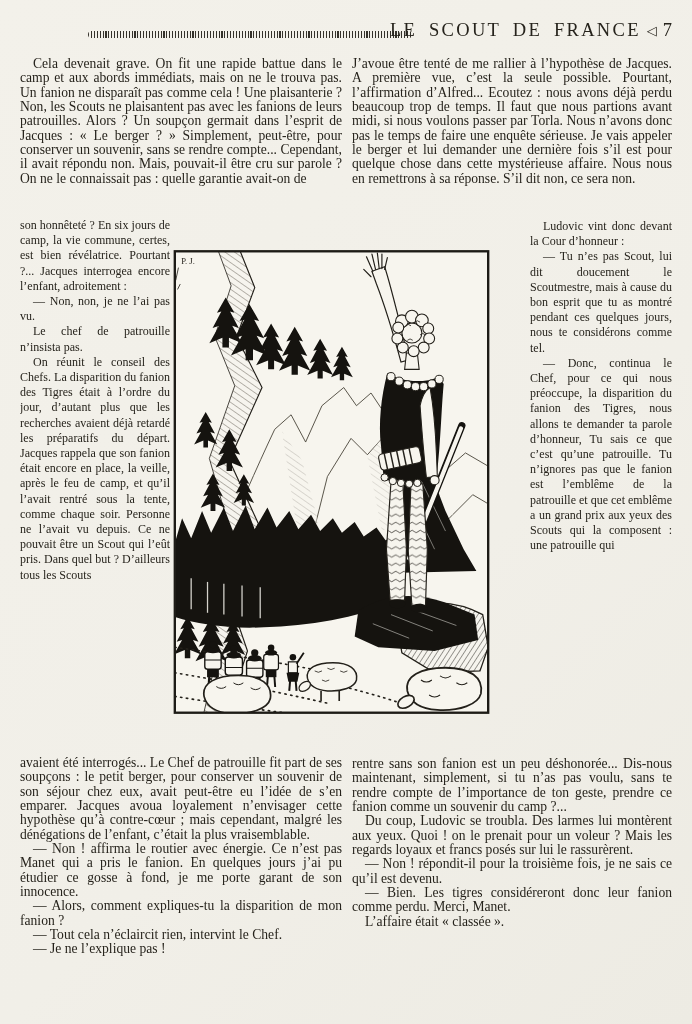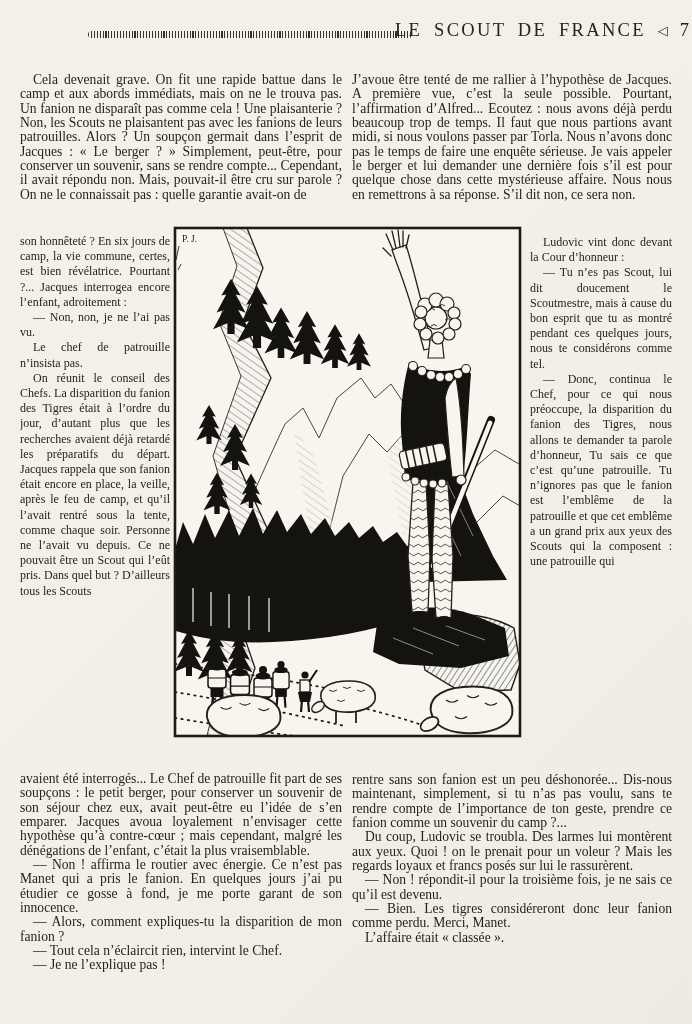--- a/index.html
+++ b/index.html
@@ -9,34 +9,34 @@
     font-family:"Liberation Serif","DejaVu Serif",serif;
     color:#26231c;overflow:hidden;
   }
   
   .rule{
     position:absolute;left:88px;top:31px;width:324px;height:7px;border-radius:4px;
     background:repeating-linear-gradient(90deg,#35322b 0,#35322b 1.1px,rgba(0,0,0,0) 1.1px,rgba(0,0,0,0) 2.9px);
   }
   .masthead{
     position:absolute;left:412px;top:20px;width:260px;
-    display:flex;justify-content:center;align-items:baseline;gap:12px;
+    display:flex;justify-content:flex-end;align-items:baseline;gap:6px;
   }
   .masthead .t{font-size:18.5px;letter-spacing:2.3px;word-spacing:5px;white-space:nowrap;}
   .masthead .orn{font-size:13px;font-family:"Liberation Serif","DejaVu Sans",serif;transform:translateY(-1px);}
   .masthead .pn{font-size:18.5px;}
   
-  .textblock{position:absolute;text-align:justify;overflow:hidden;margin-top:16px;}
+  .textblock{position:absolute;text-align:justify;overflow:hidden;}
   .wide{font-size:13.6px;line-height:14.35px;}
   .nar{font-size:12px;line-height:15.2px;}
   .para{margin:0;padding:0;}
   .indent{text-indent:13px;}
   .it{}
   
-  .illus{position:absolute;left:173px;top:226px;width:349px;height:512px;}
+  .illus{position:absolute;left:173px;top:226px;width:317px;height:512px;}
   .illus svg{display:block;width:100%;height:100%;}
 </style>
 </head>
 <body>
 
 <div class="page">
 
   <div class="rule"></div>
   <div class="masthead">
     <span class="t">LE SCOUT DE FRANCE</span>

